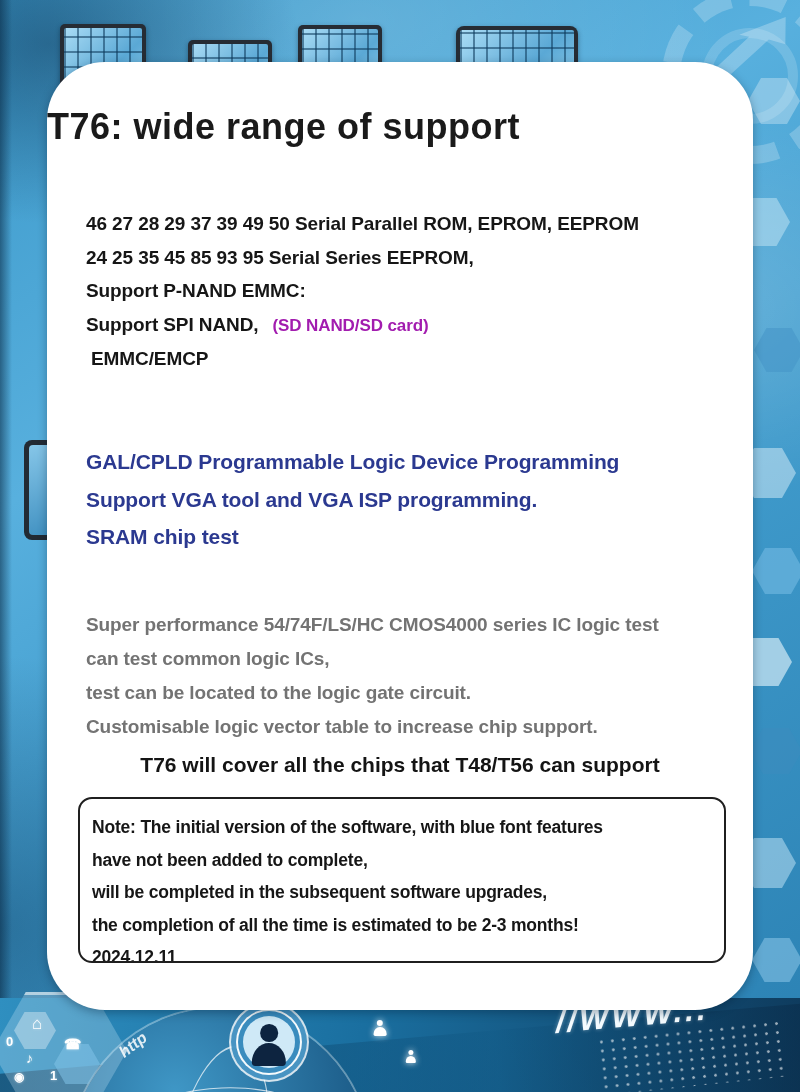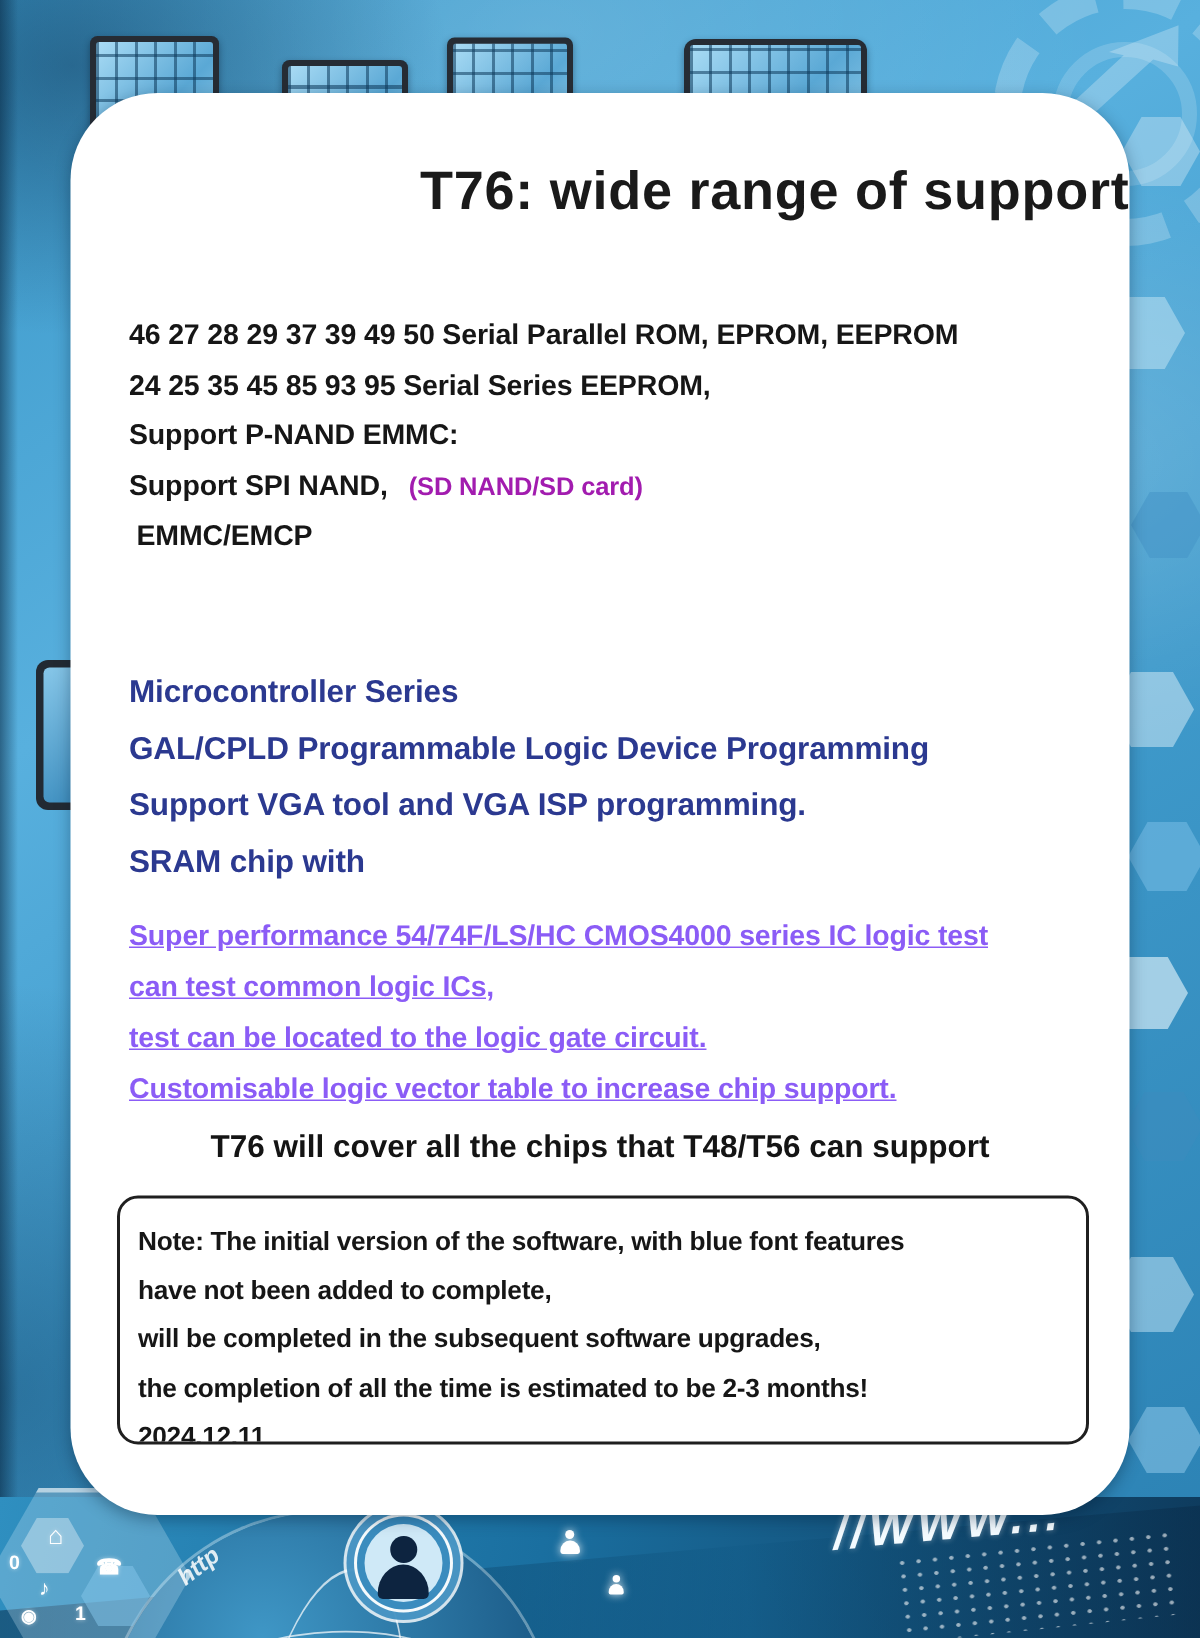--- a/index.html
+++ b/index.html
@@ -49,26 +49,26 @@
   .httptxt{left:118px;top:1036px;color:rgba(255,255,255,.85);font-weight:700;font-style:italic;font-size:16px;transform:rotate(-38deg);}
   .dots{left:598px;top:1028px;width:190px;height:58px;opacity:.65;transform:rotate(-6deg);
     background-image:radial-gradient(rgba(255,255,255,.9) 1.2px, transparent 1.8px);background-size:11px 9px;}
   .hexcluster{left:-8px;top:992px;width:135px;height:118px;}
   .hexcluster .bighex{left:0;top:0;width:135px;height:118px;background:rgba(205,234,249,.28);box-shadow:inset 0 0 0 3px rgba(255,255,255,.55);}
   .hexglyph{position:absolute;color:#fff;font-weight:700;text-shadow:0 0 3px rgba(255,255,255,.5);}
 
   
   .card{left:47px;top:62px;width:706px;height:948px;background:#fff;border-radius:58px;
     box-shadow:0 3px 10px rgba(0,25,50,.35);z-index:5;}
-  .title{left:0;top:44px;width:706px;text-align:right;font-size:36px;font-weight:700;color:#1a1a1a;letter-spacing:.5px;}
+  .title{left:0;top:44px;width:706px;text-align:left;font-size:36px;font-weight:700;color:#1a1a1a;letter-spacing:.5px;}
   .blk{white-space:nowrap;font-weight:700;}
   .para{left:39px;top:145px;font-size:19px;line-height:33.6px;color:#161616;letter-spacing:-.1px;}
   .sd-note{font-size:17px;margin-left:14px;}
   .blueblk{left:39px;top:381px;font-size:21px;line-height:37.6px;letter-spacing:-.1px;}
-  .logicblk{left:39px;top:546px;font-size:19px;line-height:34px;color:#8b5cf6;letter-spacing:-.1px;text-decoration:underline;}
+  .logicblk{left:39px;top:546px;font-size:19px;line-height:34px;color:#737373;letter-spacing:-.1px;}
   .coverage{left:0;top:691px;width:706px;text-align:center;font-size:21px;font-weight:700;color:#141414;}
   .notebox{left:31px;top:735px;width:648px;height:166px;box-sizing:border-box;border:2px solid #1f1f1f;border-radius:14px;
     padding:12px 8px 0 12px;font-size:17.5px;line-height:32.6px;color:#161616;letter-spacing:-.2px;font-weight:700;white-space:nowrap;overflow:hidden;}
 </style>
 </head>
 <body>
 
 <div id="stage">
 
   <div class="abs edge-shade"></div>
@@ -141,24 +141,23 @@
 
     <div class="abs para blk">
       <div>46 27 28 29 37 39 49 50 Serial Parallel ROM, EPROM, EEPROM</div>
       <div>24 25 35 45 85 93 95 Serial Series EEPROM,</div>
       <div>Support P-NAND EMMC:</div>
       <div><span>Support SPI NAND,</span><span class="sd-note" style="color:#a21caf;">(SD NAND/SD card)</span></div>
       <div style="padding-left:5px;">EMMC/EMCP</div>
     </div>
 
     <div class="abs blueblk blk" style="color:#2b3990;">
-      <div>Microcontroller Series</div>
       <div>GAL/CPLD Programmable Logic Device Programming</div>
       <div>Support VGA tool and VGA ISP programming.</div>
-      <div>SRAM chip with</div>
+      <div>SRAM chip test</div>
     </div>
 
     <div class="abs logicblk blk">
       <div>Super performance 54/74F/LS/HC CMOS4000 series IC logic test</div>
       <div>can test common logic ICs,</div>
       <div>test can be located to the logic gate circuit.</div>
       <div>Customisable logic vector table to increase chip support.</div>
     </div>
 
     <div class="abs coverage">T76 will cover all the chips that T48/T56 can support</div>

